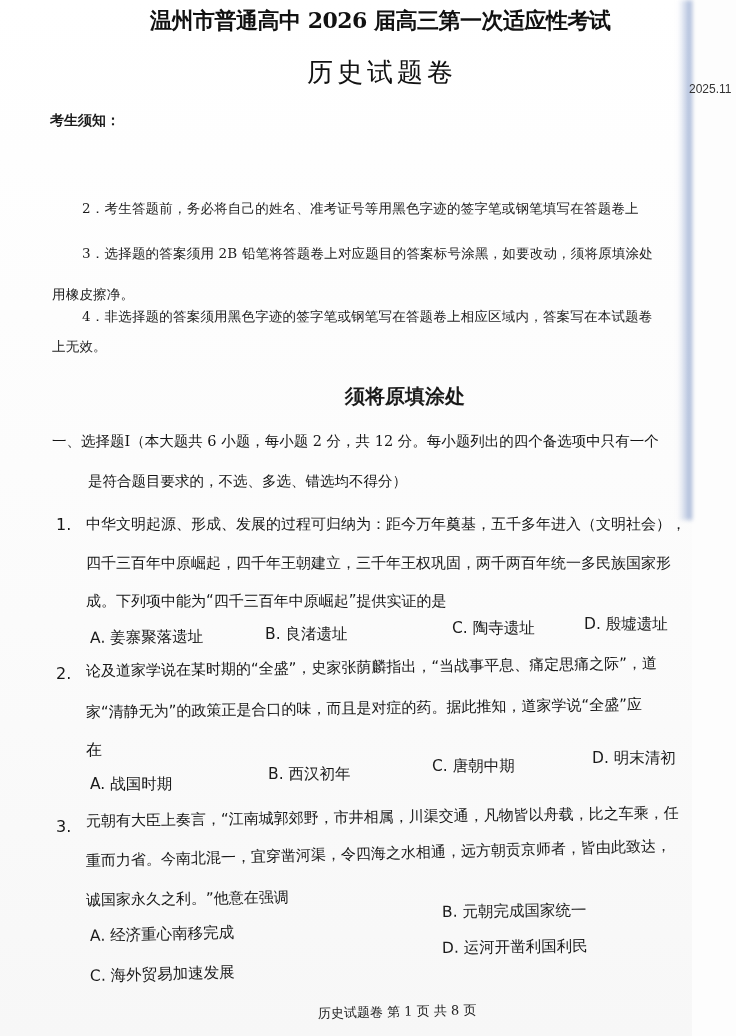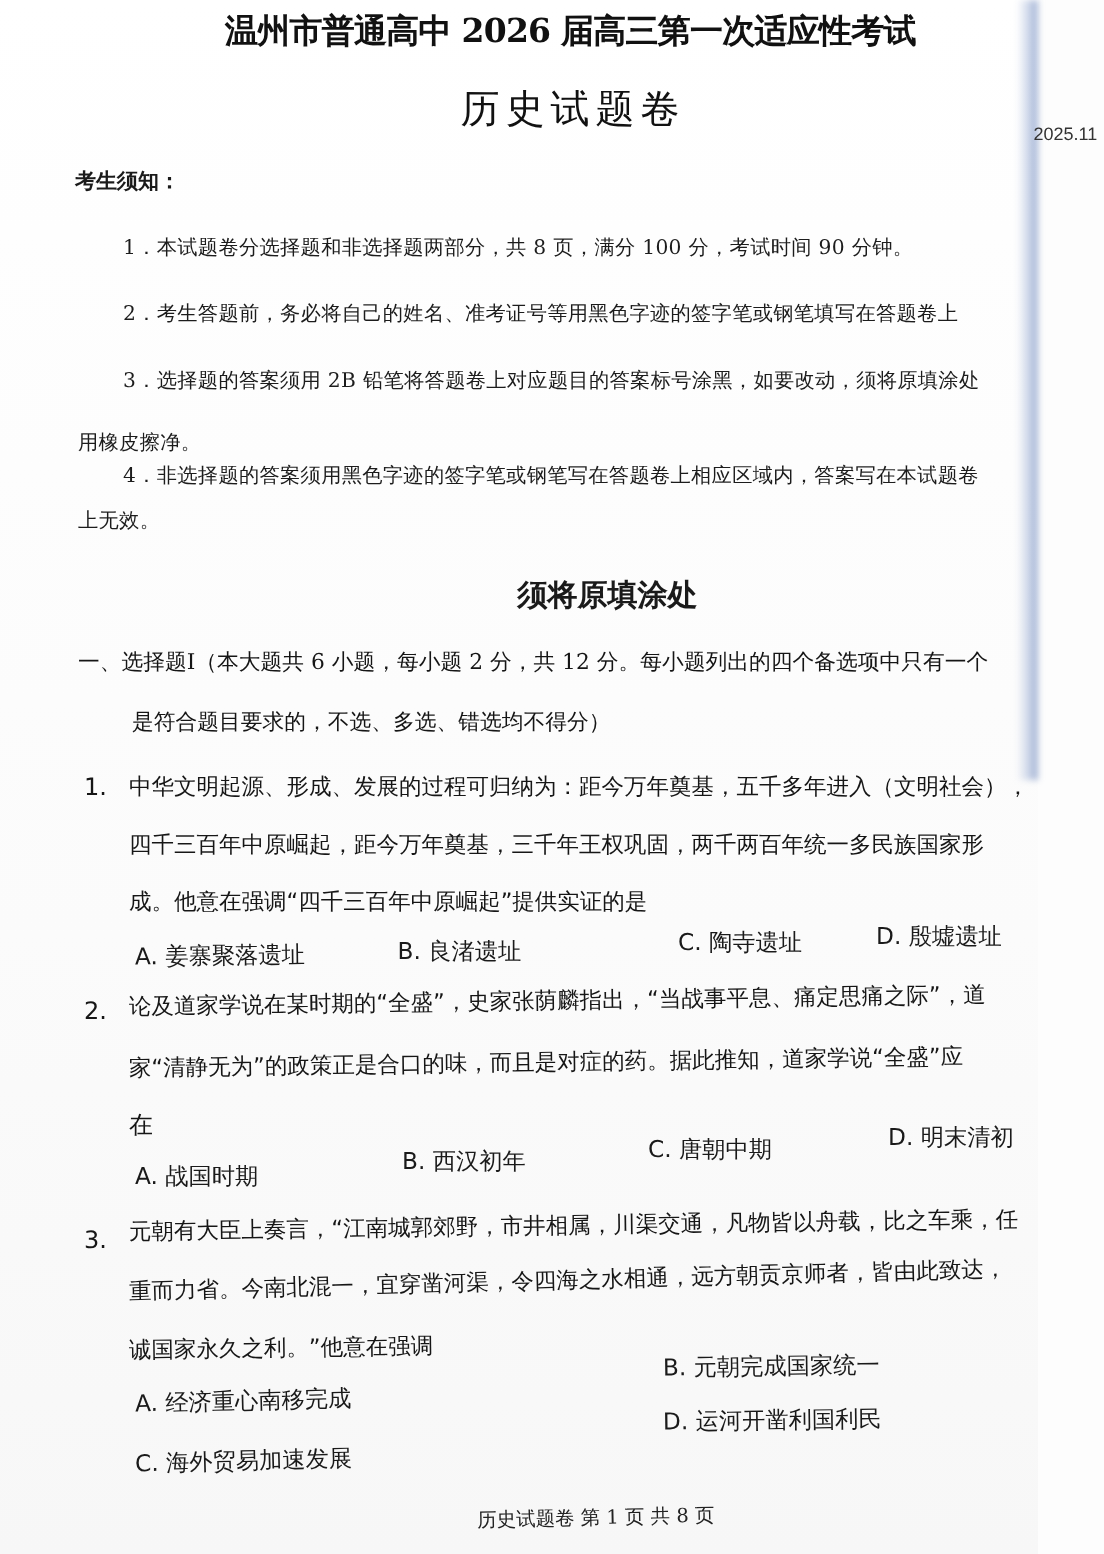--- a/index.html
+++ b/index.html
@@ -89,35 +89,34 @@
 <body>
 
 <div class="page">
   <div class="edge-shadow"></div>
 
   <div class="abs title">温州市普通高中 2026 届高三第一次适应性考试</div>
   <div class="abs subtitle">历史试题卷</div>
   <div class="abs date">2025.11</div>
 
   <div class="abs notice-title">考生须知：</div>
-  <div class="abs notice" style="left:82px; top:156px;">1．本试题卷分选择题和非选择题两部分，共 8 页，满分 100 分，考试时间 90 分钟。</div>
   <div class="abs notice" style="left:82px; top:200px;">2．考生答题前，务必将自己的姓名、准考证号等用黑色字迹的签字笔或钢笔填写在答题卷上</div>
   <div class="abs notice" style="left:82px; top:245px;">3．选择题的答案须用 2B 铅笔将答题卷上对应题目的答案标号涂黑，如要改动，须将原填涂处</div>
   <div class="abs notice" style="left:52px; top:286px;">用橡皮擦净。</div>
   <div class="abs notice" style="left:82px; top:308px;">4．非选择题的答案须用黑色字迹的签字笔或钢笔写在答题卷上相应区域内，答案写在本试题卷</div>
   <div class="abs notice" style="left:52px; top:338px;">上无效。</div>
 
   <div class="abs section-heading">须将原填涂处</div>
   <div class="abs qtype" style="left:52px; top:432px;">一、选择题Ⅰ（本大题共 6 小题，每小题 2 分，共 12 分。每小题列出的四个备选项中只有一个</div>
   <div class="abs qtype" style="left:88px; top:472px;">是符合题目要求的，不选、多选、错选均不得分）</div>
 
   <div class="abs q" style="left:56px; top:515px;">1.</div>
   <div class="abs q" style="left:86px; top:515px; font-size:15px;">中华文明起源、形成、发展的过程可归纳为：距今万年奠基，五千多年进入（文明社会），</div>
-  <div class="abs q" style="left:86px; top:554px; font-size:15px;">四千三百年中原崛起，距今万年奠基，三千年王权巩固，两千两百年统一多民族国家形</div>
-  <div class="abs q" style="left:86px; top:592px; font-size:15px;">成。他意在强调“四千三百年中原崛起”提供实证的是</div>
+  <div class="abs q" style="left:86px; top:554px; font-size:15px;">四千三百年中原崛起，四千年王朝建立，三千年王权巩固，两千两百年统一多民族国家形</div>
+  <div class="abs q" style="left:86px; top:592px; font-size:15px;">成。下列项中能为“四千三百年中原崛起”提供实证的是</div>
   <div class="abs opt tilt-1" style="left:90px; top:628px;">
     <span>A.</span>
     <span>姜寨聚落遗址</span>
   </div>
   <div class="abs opt" style="left:265px; top:624px;">
     <span>B.</span>
     <span>良渚遗址</span>
   </div>
   <div class="abs opt" style="left:452px; top:618px;">
     <span>C.</span>

